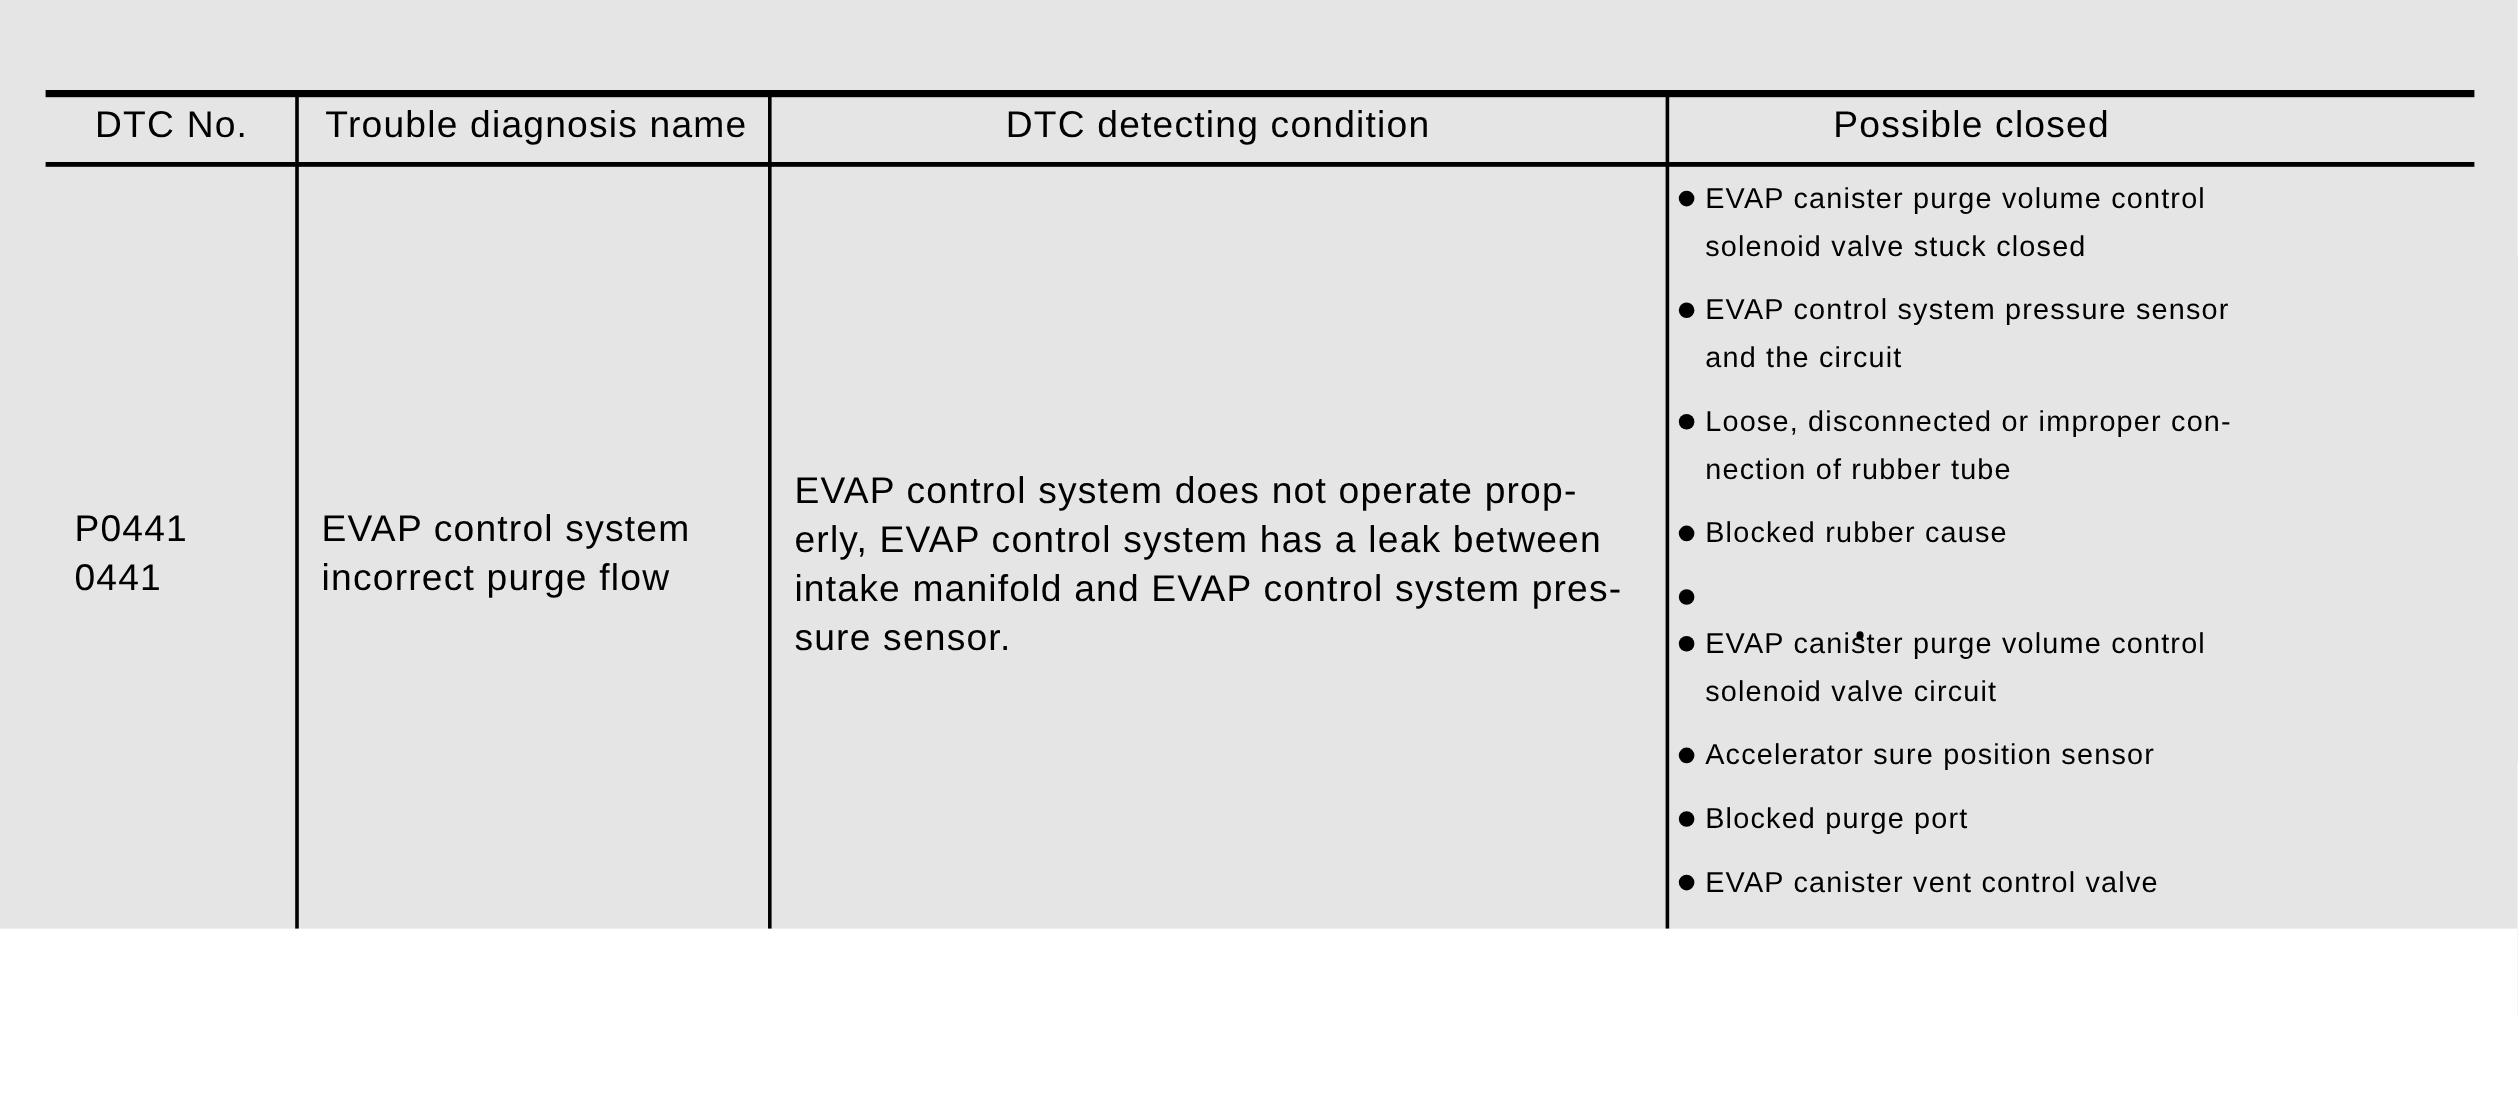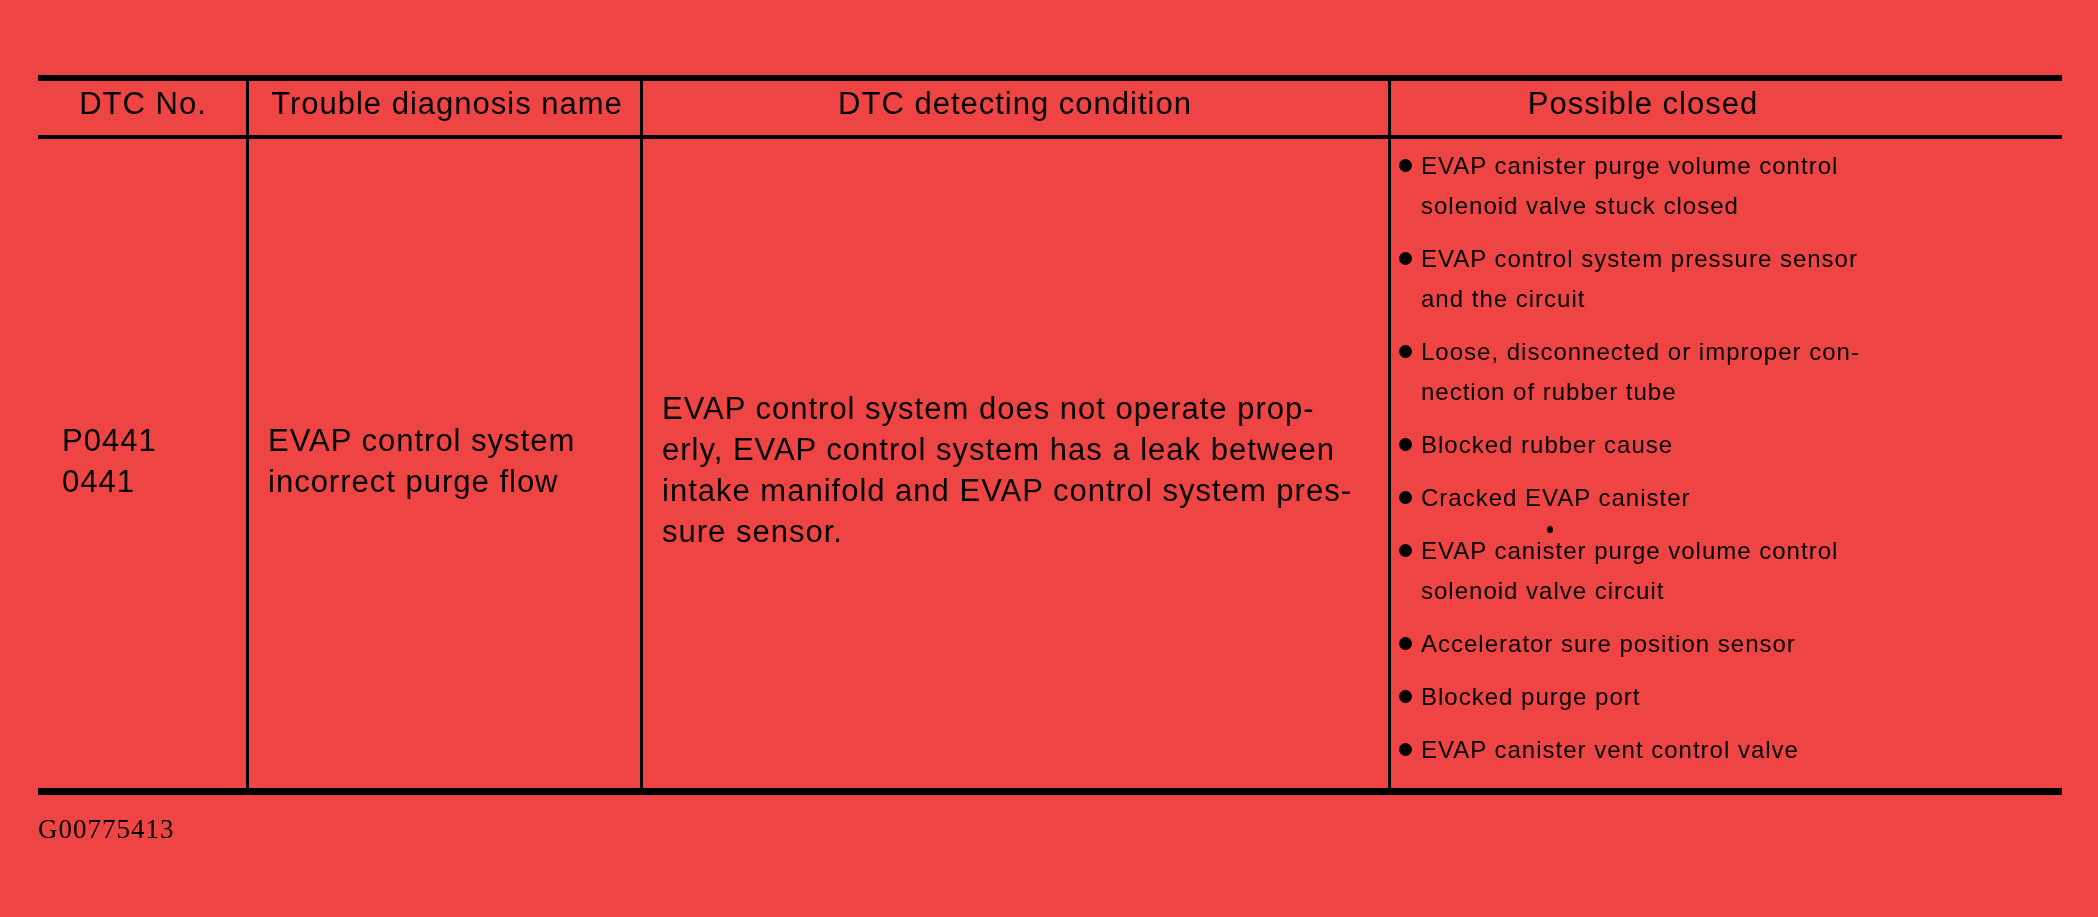--- a/index.html
+++ b/index.html
@@ -3,22 +3,22 @@
 <meta charset="utf-8">
 <style>
   html, body {
     margin: 0;
     padding: 0;
     background: #ffffff;
   }
   .page {
     position: relative;
     width: 2098px;
-    height: 917px;
-    background: #ef4444;
+    height: 774px;
+    background: #e5e5e5;
     font-family: "Liberation Sans", sans-serif;
     color: #000000;
     overflow: hidden;
   }
   
   .rule-h {
     position: absolute;
     left: 38px;
     width: 2024px;
     background: #000000;
@@ -158,21 +158,20 @@
       <span class="bullet-dot"></span>
       <span class="cause-text">Loose, disconnected or improper con-
 nection of rubber tube</span>
     </li>
     <li class="cause">
       <span class="bullet-dot"></span>
       <span class="cause-text">Blocked rubber cause</span>
     </li>
     <li class="cause">
       <span class="bullet-dot"></span>
-      <span class="cause-text">Cracked EVAP canister</span>
     </li>
     <li class="cause">
       <span class="bullet-dot"></span>
       <span class="cause-text">EVAP canister purge volume control
 solenoid valve circuit</span>
     </li>
     <li class="cause">
       <span class="bullet-dot"></span>
       <span class="cause-text">Accelerator sure position sensor</span>
     </li>

